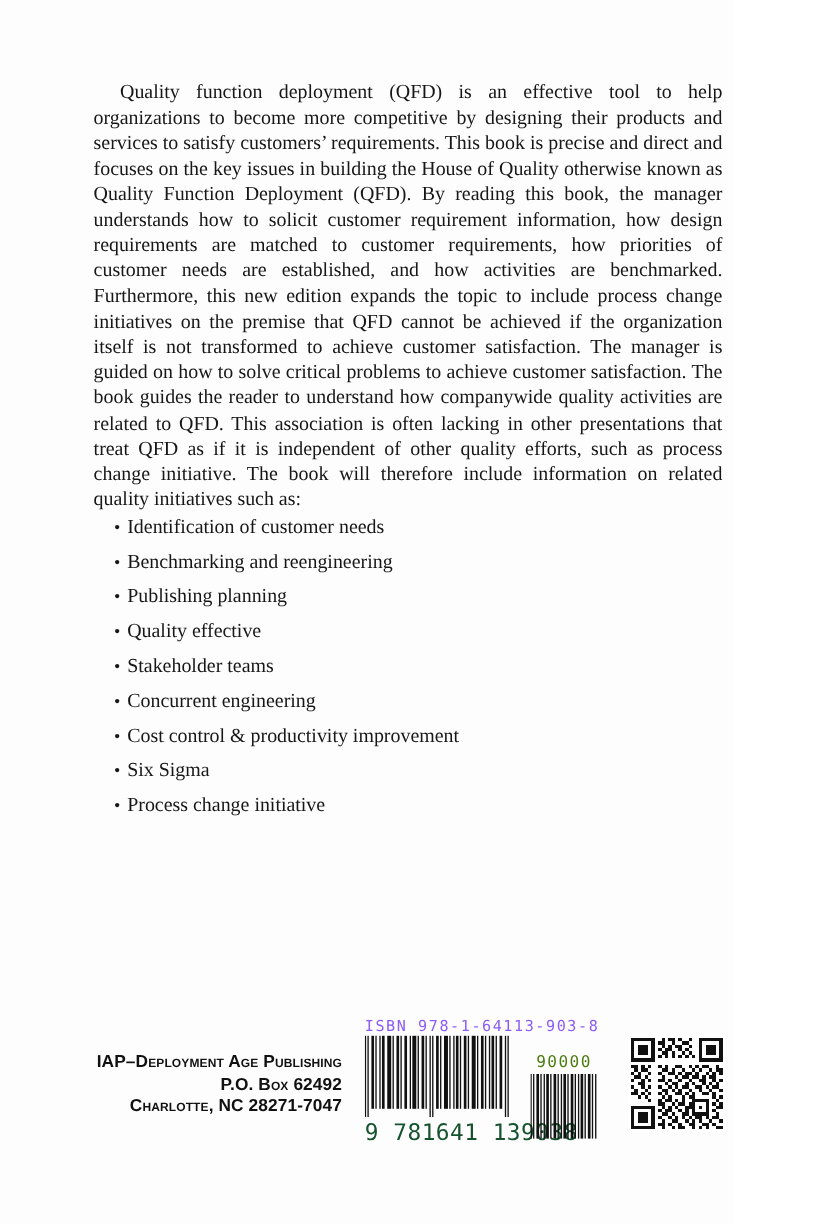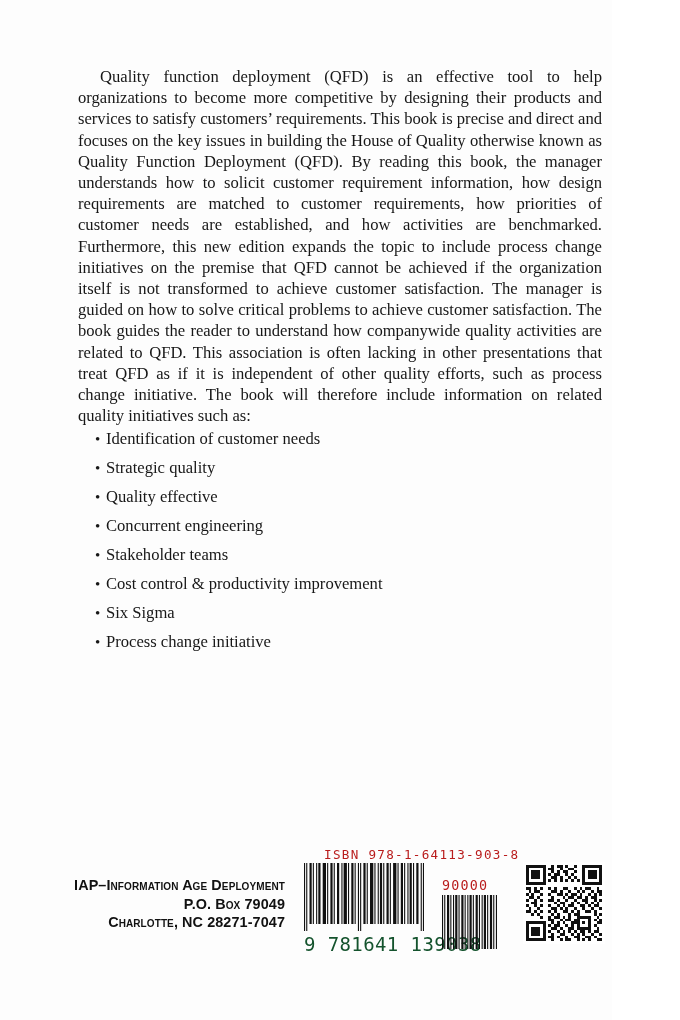--- a/index.html
+++ b/index.html
@@ -82,25 +82,24 @@
   
   #barcode-group {
     position: absolute;
     left: 304px;
     top: 847px;
   }
   #isbn-text {
     font-family: "DejaVu Sans Mono", "Liberation Mono", monospace;
     font-size: 12.6px;
     letter-spacing: 1.3px;
-    color: #b91c1c;
+    color: #8b5cf6;
     white-space: nowrap;
     height: 15px;
     line-height: 15px;
-    margin-left: 20px;
   }
   .bars {
     display: block;
     height: 100%;
     width: 100%;
   }
   #ean-main {
     position: relative;
     width: 122px;
     height: 68px;
@@ -118,21 +117,22 @@
   #addon {
     position: absolute;
     left: 138px;
     top: 15px;
     width: 56px;
   }
   #addon-digits {
     font-family: "DejaVu Sans Mono", "Liberation Mono", monospace;
     font-size: 13.4px;
     letter-spacing: 1.2px;
-    color: #b91c1c;
+    color: #4d7c0f;
+    text-align: center;
     height: 15px;
     line-height: 15px;
   }
   #addon-bars {
     width: 56px;
     height: 54px;
     margin-top: 2px;
   }
 
   
@@ -146,32 +146,33 @@
 </style>
 </head>
 <body>
 
 <div id="page">
 
   <div id="blurb">Quality function deployment (QFD) is an effective tool to help organizations to become more competitive by designing their products and services to satisfy customers’ requirements. This book is precise and direct and focuses on the key issues in building the House of Quality otherwise known as Quality Function Deployment (QFD). By reading this book, the manager understands how to solicit customer requirement information, how design requirements are matched to customer requirements, how priorities of customer needs are established, and how activities are benchmarked. Furthermore, this new edition expands the topic to include process change initiatives on the premise that QFD cannot be achieved if the organization itself is not transformed to achieve customer satisfaction. The manager is guided on how to solve critical problems to achieve customer satisfaction. The book guides the reader to understand how companywide quality activities are related to QFD. This association is often lacking in other presentations that treat QFD as if it is independent of other quality efforts, such as process change initiative. The book will therefore include information on related quality initiatives such as:</div>
 
   <ul id="initiatives">
     <li><span class="bullet">•</span><span>Identification of customer needs</span></li>
-    <li><span class="bullet">•</span><span>Strategic quality</span></li>
+    <li><span class="bullet">•</span><span>Benchmarking and reengineering</span></li>
+    <li><span class="bullet">•</span><span>Publishing planning</span></li>
     <li><span class="bullet">•</span><span>Quality effective</span></li>
+    <li><span class="bullet">•</span><span>Stakeholder teams</span></li>
     <li><span class="bullet">•</span><span>Concurrent engineering</span></li>
-    <li><span class="bullet">•</span><span>Stakeholder teams</span></li>
     <li><span class="bullet">•</span><span>Cost control &amp; productivity improvement</span></li>
     <li><span class="bullet">•</span><span>Six Sigma</span></li>
     <li><span class="bullet">•</span><span>Process change initiative</span></li>
   </ul>
 
   <div id="publisher">
-    <span class="ln">IAP–Information Age Deployment</span>
-    <span class="ln">P.O. Box 79049</span>
+    <span class="ln">IAP–Deployment Age Publishing</span>
+    <span class="ln">P.O. Box 62492</span>
     <span class="ln">Charlotte, NC 28271-7047</span>
   </div>
 
   <div id="barcode-group">
 
     <div id="isbn-text">ISBN 978-1-64113-903-8</div>
 
     <div id="ean-main">
       <svg class="bars" viewBox="0 0 122 68" preserveAspectRatio="none">
         <g fill="#111111">

